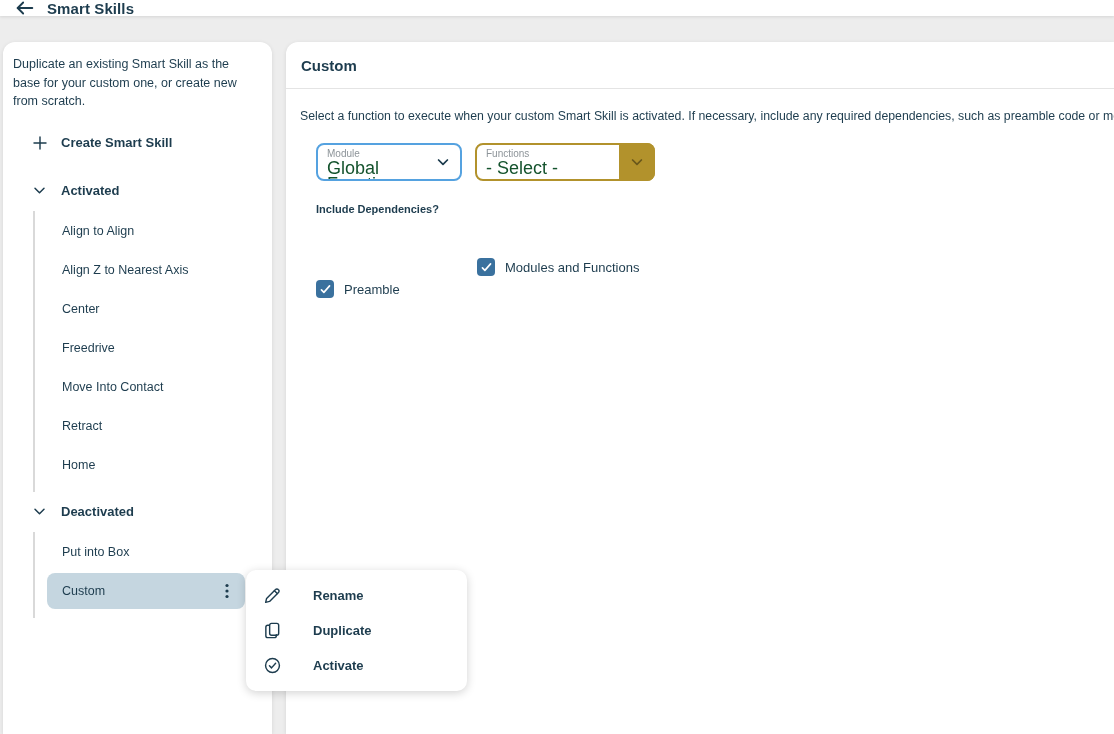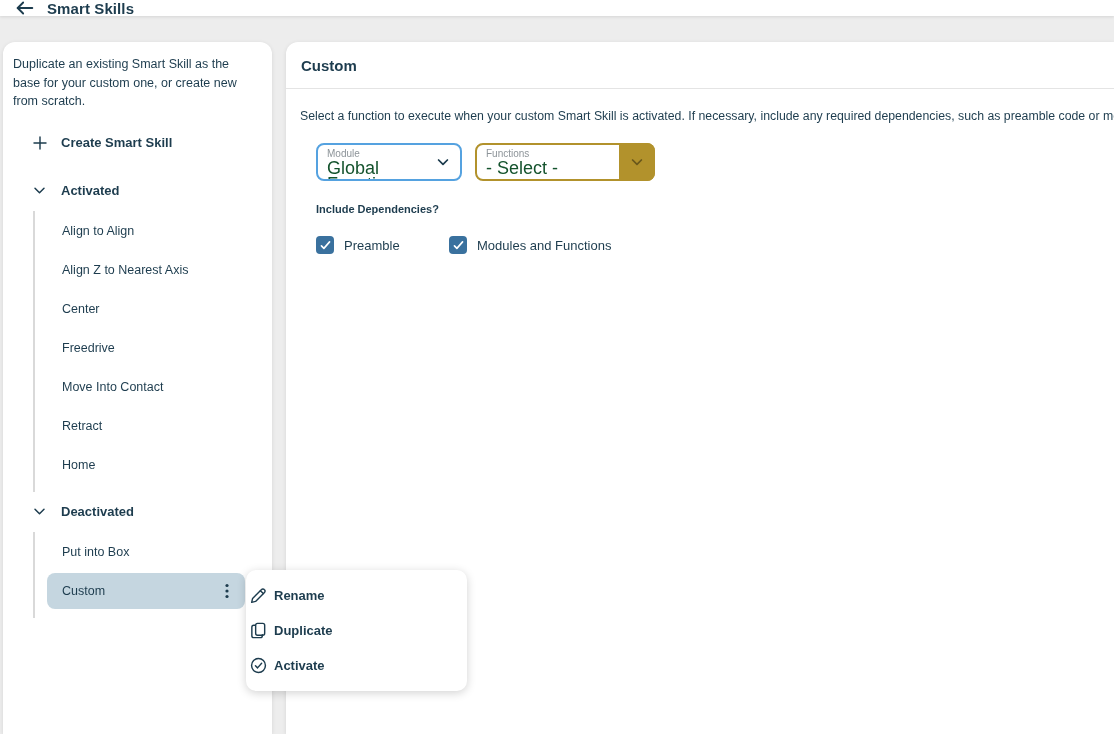--- a/index.html
+++ b/index.html
@@ -114,41 +114,41 @@
     width: 36px; margin: -2px -2px -2px 0;
     border-radius: 0 8px 8px 0;
     background: #b2922c;
     display: flex; align-items: center; justify-content: center;
     cursor: pointer;
   }
 
   .dep-title { margin-top: 22px; font-size: 11px; font-weight: 700; }
   .dep-row { display: flex; margin-top: 21px; }
   .dep { display: flex; align-items: center; gap: 10px; }
-  .dep:first-child { width: 133px; }
+  .dep:first-child { width: 161px; margin-top: 44px; }
   .checkbox {
     width: 18px; height: 18px; border-radius: 4px;
     background: #3a719e;
     display: flex; align-items: center; justify-content: center;
     cursor: pointer; flex: none;
   }
   .dep-label { font-size: 13px; }
 
   
   .context-menu {
     position: absolute; left: 246px; top: 570px; width: 221px; height: 121px;
     background: #ffffff; border-radius: 10px;
     box-shadow: 0 2px 10px rgba(0,0,0,0.18);
     padding: 8px 0;
     display: flex; flex-direction: column; justify-content: space-around;
     z-index: 10;
   }
   .menu-item {
-    display: flex; align-items: center; gap: 6px;
-    height: 34px; padding-left: 3px;
+    display: flex; align-items: center; gap: 31px;
+    height: 34px; padding-left: 17px;
     font-size: 13px; font-weight: 700;
     cursor: pointer;
   }
 </style>
 </head>
 <body>
 
 <div class="topbar">
   <div class="back-btn">
     <svg width="22" height="22" viewBox="0 0 24 24" fill="none" stroke="#1d3c4e" stroke-width="2" stroke-linecap="round" stroke-linejoin="round">

